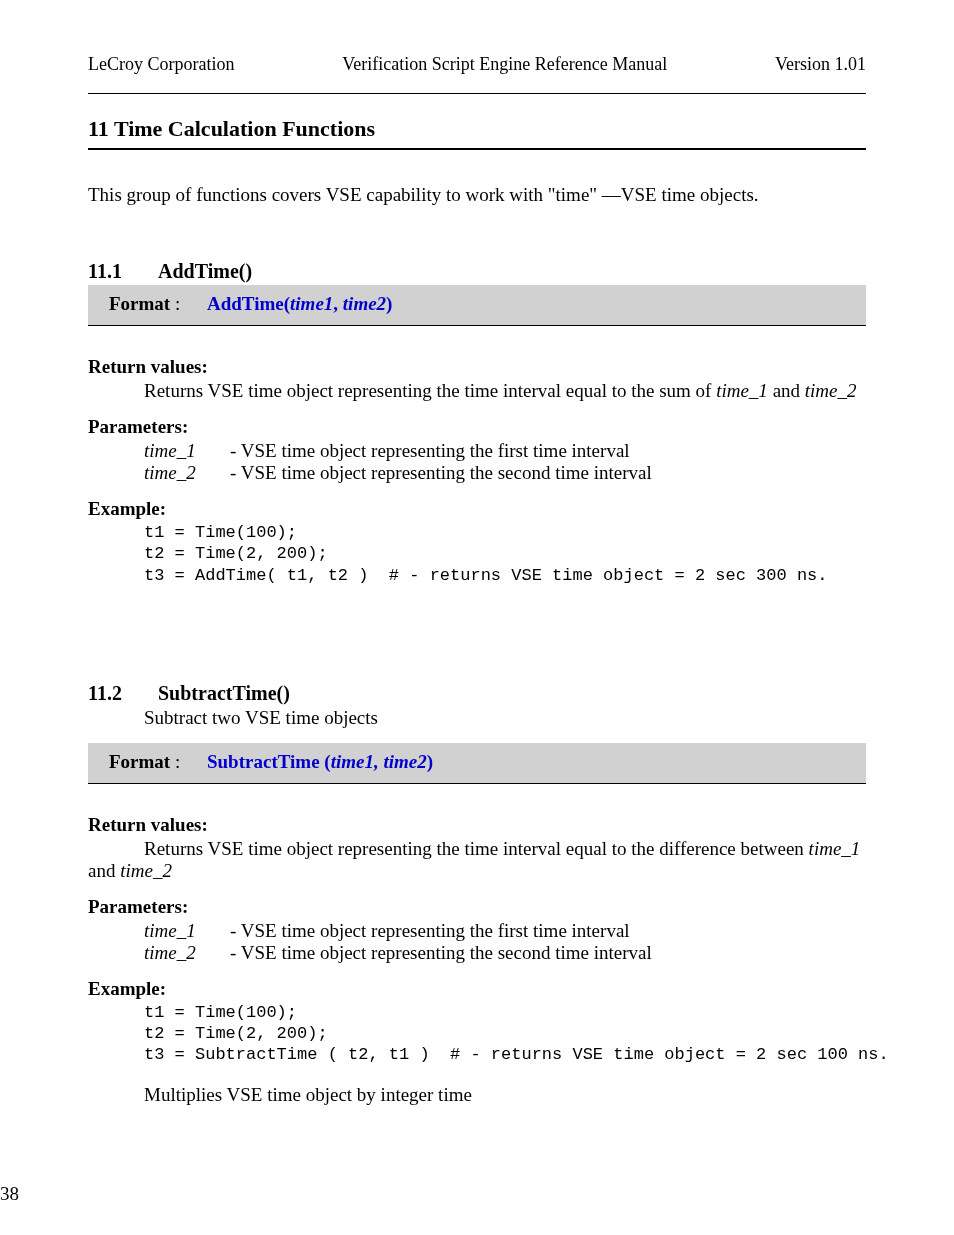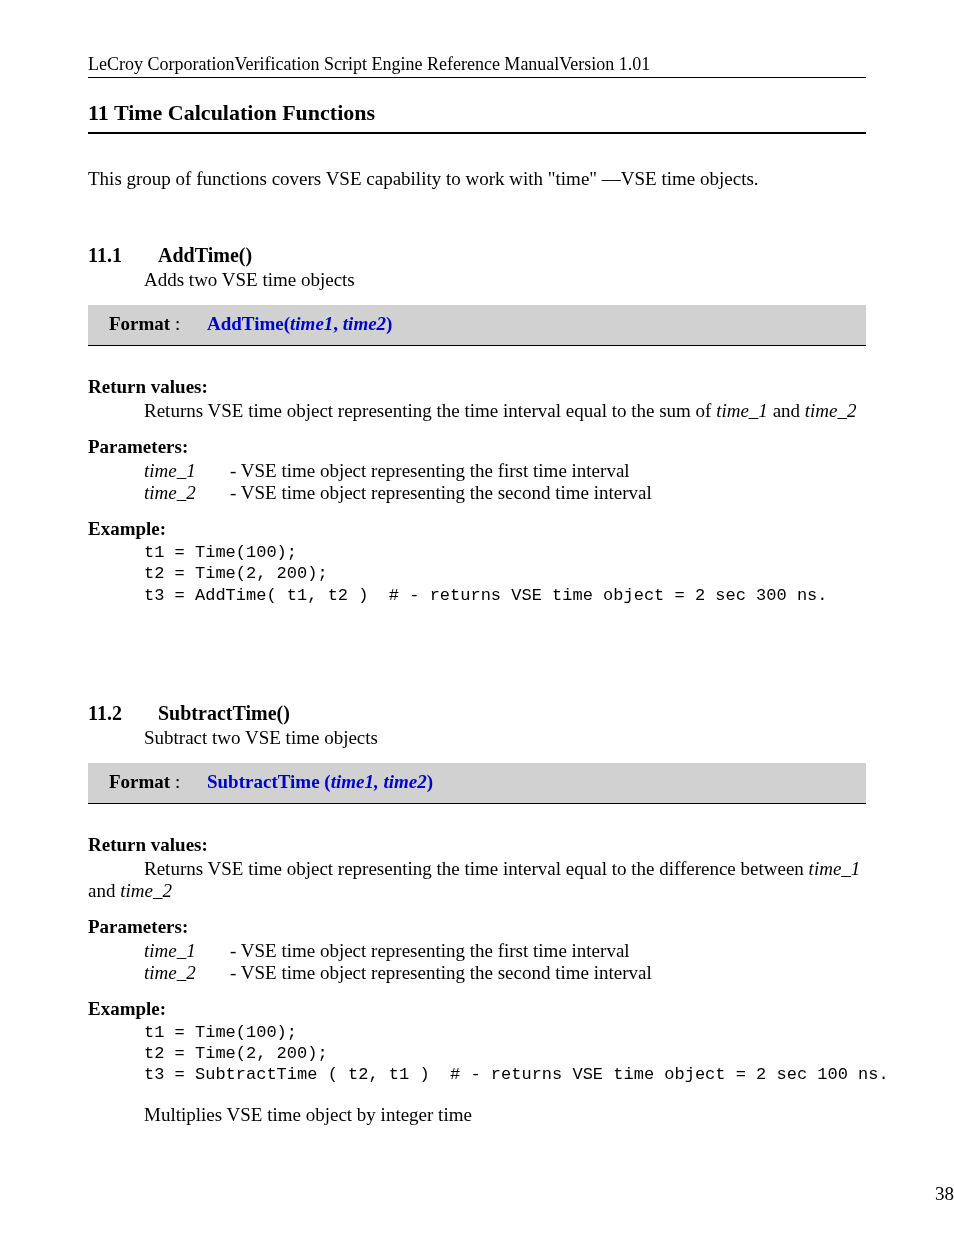--- a/index.html
+++ b/index.html
@@ -11,24 +11,24 @@
   }
   .page {
     width: 954px;
     height: 1235px;
     position: relative;
     box-sizing: border-box;
     padding: 54px 88px 0 88px;
   }
   .header-row {
     display: flex;
-    justify-content: flex-start;
+    justify-content: space-between;
     font-size: 18px;
     border-bottom: 1px solid #000;
-    padding-bottom: 2px;
+    padding-bottom: 18px;
   }
   .header-row > div { white-space: nowrap; }
   .chapter-title {
     font-size: 22px;
     font-weight: bold;
     margin: 22px 0 6px 0;
   }
   .chapter-rule {
     border: 0;
     border-top: 2px solid #000;
@@ -85,21 +85,21 @@
     white-space: pre;
     margin: 0 0 0 56px;
     line-height: 1.25;
   }
   .big-gap { height: 96px; }
   .page-num {
     position: absolute;
     bottom: 30px;
     left: 0;
     width: 100%;
-    text-align: right;
+    text-align: left;
     font-size: 19px;
   }
   i.var { font-style: italic; }
 </style>
 </head>
 <body>
 
 <div class="page">
 
   <div class="header-row">
@@ -109,21 +109,20 @@
   </div>
 
   <div class="chapter-title">11  Time Calculation Functions</div>
   <hr class="chapter-rule">
 
   <div class="intro">This group of functions covers VSE capability to work with "time" —VSE time objects.</div>
 
   <div class="section-head">
     <span class="section-num">11.1</span><span>AddTime()</span>
   </div>
-  <div class="section-desc">Adds two VSE time objects</div>
 
   <div class="format-bar">
     <span class="format-label">Format</span> :
     <span class="format-call"><span>AddTime(</span><span class="arg">time1</span><span>, </span><span class="arg">time2</span><span>)</span></span>
   </div>
 
   <div class="sub-head">Return values:</div>
   <div class="body-text indent">
     <span>Returns VSE time object representing the time interval equal to the sum of </span><i class="var">time_1</i><span> and </span><i class="var">time_2</i>
   </div>

